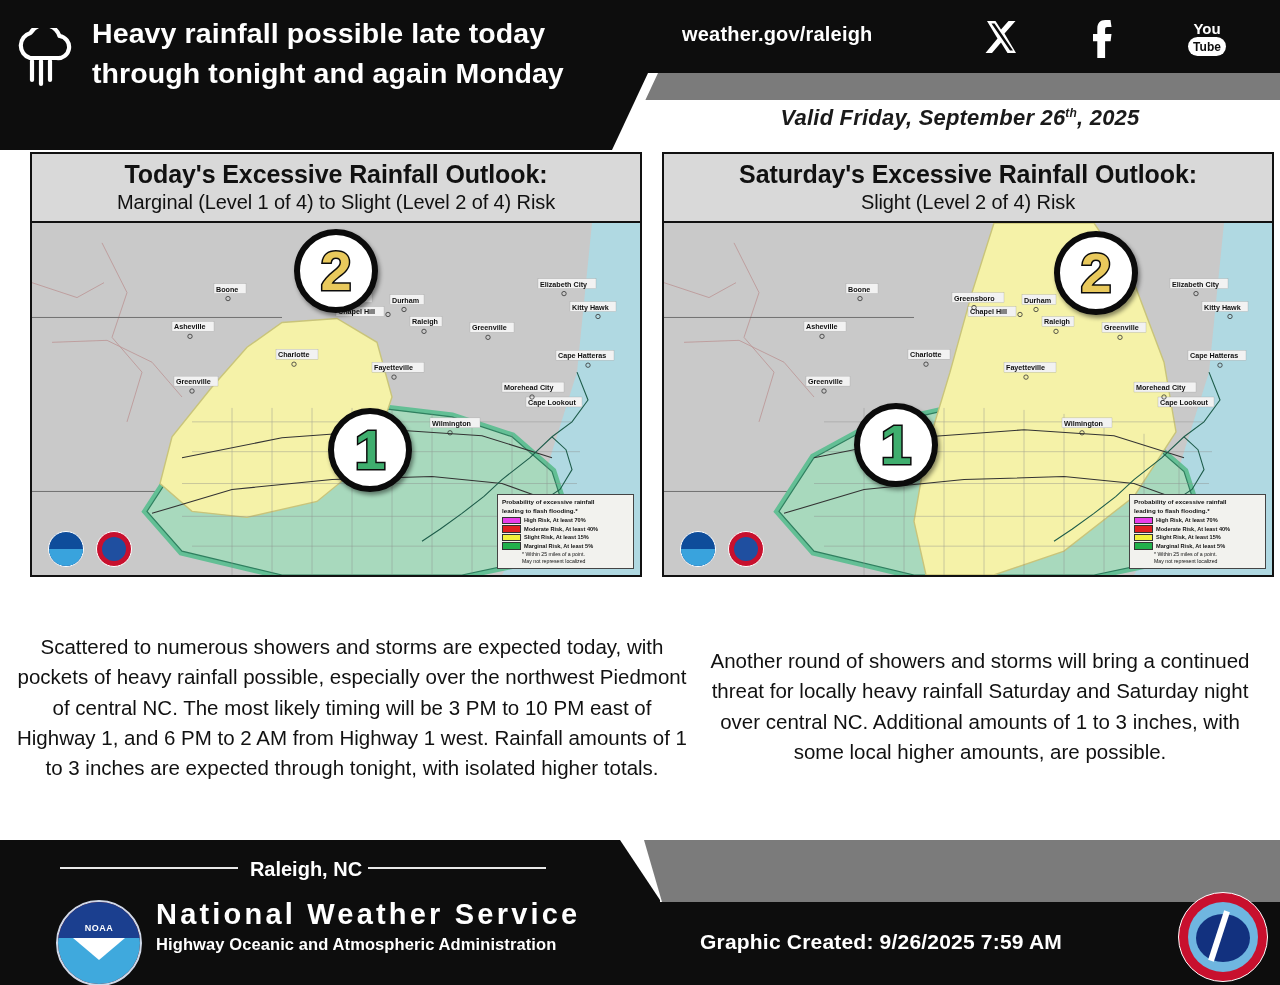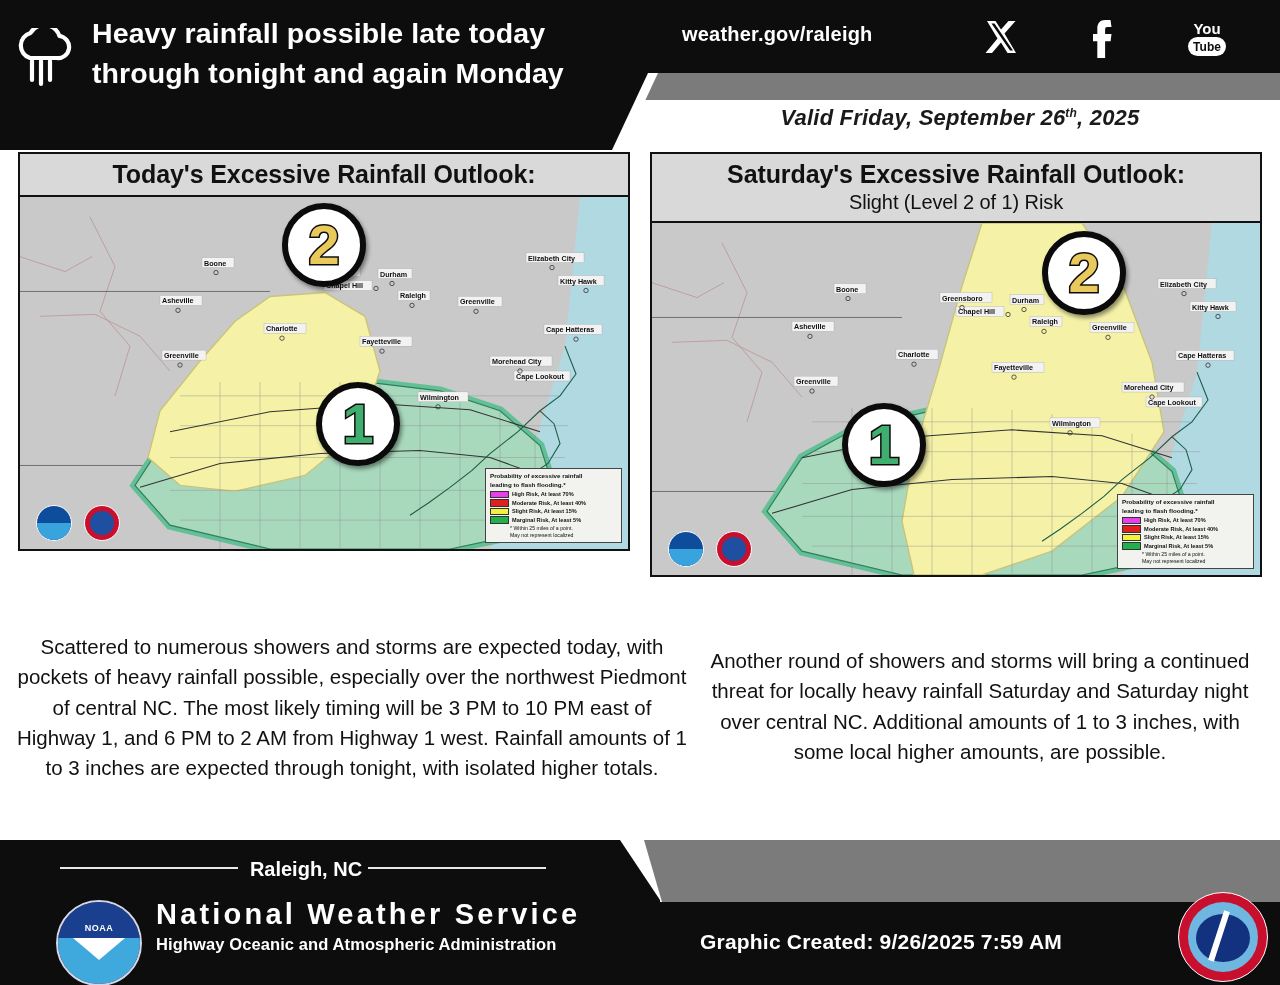--- a/index.html
+++ b/index.html
@@ -23,21 +23,21 @@
   .soc{position:absolute;top:14px;width:46px;height:46px;}
   .soc-x{left:978px;}
   .soc-fb{left:1082px;}
   .soc-yt{left:1176px;width:62px;top:16px;}
 
   .valid-line{position:absolute;left:640px;top:105px;width:640px;text-align:center;
      font-size:22px;font-style:italic;font-weight:bold;color:#1a1a1a;letter-spacing:.2px;}
   .valid-line sup{font-size:12px;}
 
   
-  .panel{position:absolute;top:152px;width:612px;}
+  .panel{position:absolute;top:152px;width:612px;margin-left:12px;}
   .panel-left{left:18px;}
   .panel-right{left:650px;}
 
   .panel-head{box-sizing:border-box;width:100%;background:#d9d9d9;border:2px solid #111;
      padding:6px 4px 7px;text-align:center;}
   .panel-head .t1{font-size:25px;font-weight:bold;color:#111;line-height:1.12;letter-spacing:-.1px;}
   .panel-head .t2{font-size:20px;color:#111;line-height:1.2;margin-top:2px;letter-spacing:-.1px;}
 
   .map{position:relative;width:100%;height:354px;border:2px solid #111;border-top:none;
      box-sizing:border-box;background:#c9c9c9;overflow:hidden;padding-left:44px;}
@@ -156,20 +156,21 @@
     <rect x="12" y="21" width="38" height="19" rx="9.5" fill="#fff"></rect>
     <text x="31" y="35" font-size="12" font-weight="bold" fill="#0d0d0d" text-anchor="middle" font-family="Liberation Sans, sans-serif">Tube</text>
   </svg>
 
   <div class="valid-line"><span>Valid Friday, September 26</span><sup>th</sup><span>, 2025</span></div>
 </div>
 
 <div class="panel panel-left">
   <div class="panel-head">
     <div class="t1">Today's Excessive Rainfall Outlook:</div>
+    <div class="t2">Marginal (Level 1 of 4) to Slight (Level 2 of 4) Risk</div>
   </div>
 
   <div class="map">
     <svg viewBox="0 0 608 354" preserveAspectRatio="none">
       <rect x="0" y="0" width="608" height="354" fill="#c9c9c9"></rect>
 
       <path d="M560 0 H608 V354 H470 L500 300 L520 230 L545 150 Z" fill="#b0d9e2"></path>
       <rect x="575" y="0" width="33" height="354" fill="#b0d9e2"></rect>
 
       <g stroke="#b98a8a" stroke-width="0.8" fill="none" opacity="0.85">
@@ -295,21 +296,21 @@
       </div>
       <div class="legend-note">* Within 25 miles of a point.</div>
       <div class="legend-note">May not represent localized</div>
     </div>
   </div>
 </div>
 
 <div class="panel panel-right">
   <div class="panel-head">
     <div class="t1">Saturday's Excessive Rainfall Outlook:</div>
-    <div class="t2">Slight (Level 2 of 1) Risk</div>
+    <div class="t2">Slight (Level 2 of 4) Risk</div>
   </div>
 
   <div class="map">
     <svg viewBox="0 0 608 354" preserveAspectRatio="none">
       <rect x="0" y="0" width="608" height="354" fill="#c9c9c9"></rect>
       <path d="M560 0 H608 V354 H470 L500 300 L520 230 L545 150 Z" fill="#b0d9e2"></path>
       <rect x="575" y="0" width="33" height="354" fill="#b0d9e2"></rect>
       <g stroke="#b98a8a" stroke-width="0.8" fill="none" opacity="0.85">
         <path d="M70 20 L95 70 L80 115 L110 150 L95 200"></path>
         <path d="M20 120 L75 118 L120 140 L150 175"></path>

